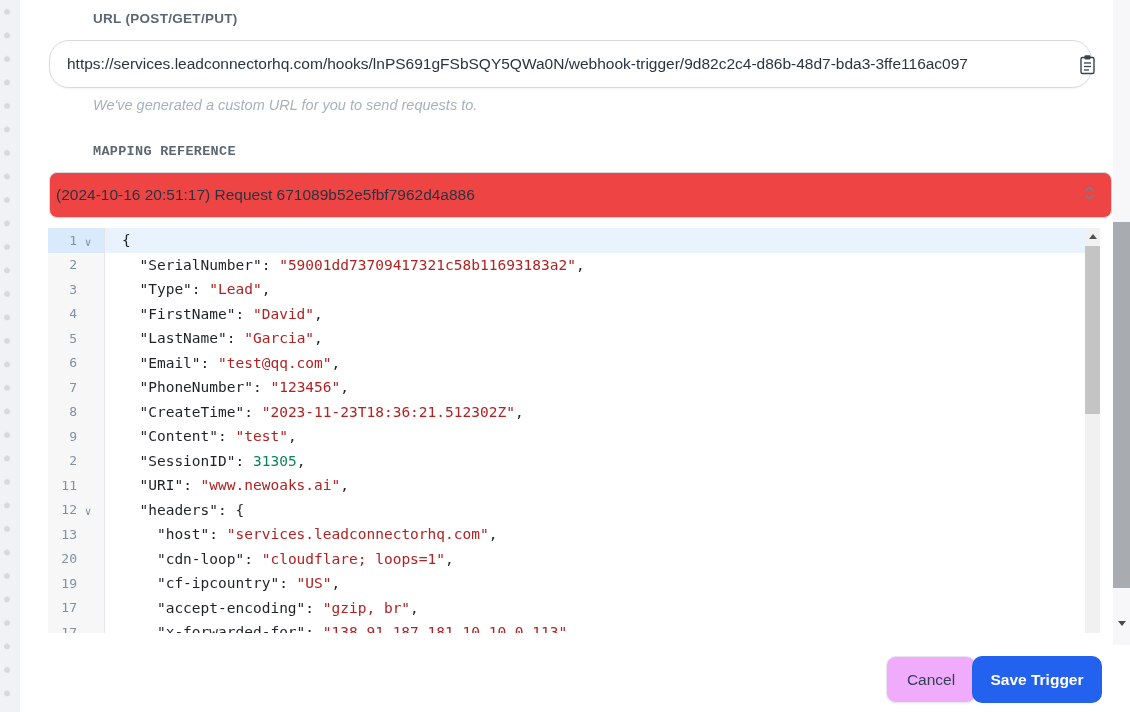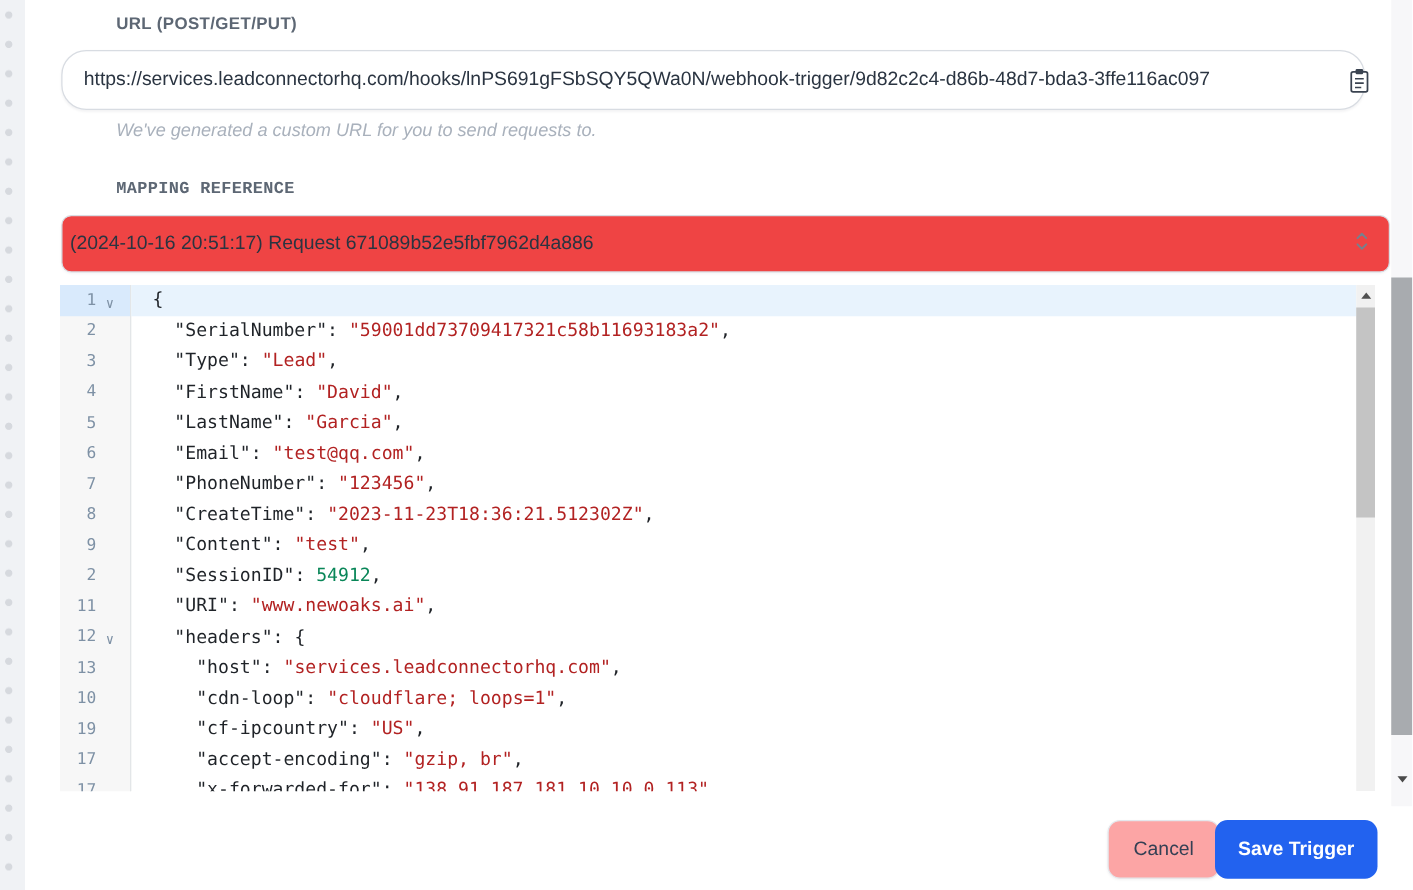--- a/index.html
+++ b/index.html
@@ -78,21 +78,21 @@
   
   .psb { position:absolute; right:0; top:0; width:17px; height:645px; background:#f7f7f9; }
   .psb-thumb { position:absolute; top:222px; left:0; width:17px; height:366px; background:#a8abaf; cursor:grab; }
   .psb-down { position:absolute; top:612px; left:0; width:17px; height:22px;
     display:flex; align-items:center; justify-content:center; cursor:pointer; }
   .tri-down { width:0; height:0; border-left:4px solid transparent;
     border-right:4px solid transparent; border-top:5px solid #4a4a4a; }
   
   .cancel-btn {
     position:absolute; left:886px; top:656px; width:90px; height:47px;
-    background:#fca5a5; border:1px solid #e4e7ec; border-radius:10px;
+    background:#f0abfc; border:1px solid #e4e7ec; border-radius:10px;
     font-family:"Liberation Sans", sans-serif;
     font-size:15.5px; font-weight:500; color:#344054; cursor:pointer;
     box-shadow:0 1px 2px rgba(16,24,40,.05);
   }
   .save-btn {
     position:absolute; left:972px; top:656px; width:130px; height:47px;
     background:var(--accent-blue,#2262ef); border:none; border-radius:10px;
     font-family:"Liberation Sans", sans-serif;
     font-size:15.5px; font-weight:600; color:#fff; cursor:pointer;
   }
@@ -183,21 +183,21 @@
           </div>
           <div class="gutter-cell">
             <span class="ln">12</span>
             <span class="fold">∨</span>
           </div>
           <div class="gutter-cell">
             <span class="ln">13</span>
             <span class="fold"></span>
           </div>
           <div class="gutter-cell">
-            <span class="ln">10</span>
+            <span class="ln">20</span>
             <span class="fold"></span>
           </div>
           <div class="gutter-cell">
             <span class="ln">19</span>
             <span class="fold"></span>
           </div>
           <div class="gutter-cell">
             <span class="ln">17</span>
             <span class="fold"></span>
           </div>
@@ -209,21 +209,21 @@
       <div class="code">
           <div class="code-line active"><span class="tok-p">{</span></div>
           <div class="code-line"><span class="tok-p">  </span><span class="tok-k">"SerialNumber"</span><span class="tok-p">: </span><span class="tok-s">"59001dd73709417321c58b11693183a2"</span><span class="tok-p">,</span></div>
           <div class="code-line"><span class="tok-p">  </span><span class="tok-k">"Type"</span><span class="tok-p">: </span><span class="tok-s">"Lead"</span><span class="tok-p">,</span></div>
           <div class="code-line"><span class="tok-p">  </span><span class="tok-k">"FirstName"</span><span class="tok-p">: </span><span class="tok-s">"David"</span><span class="tok-p">,</span></div>
           <div class="code-line"><span class="tok-p">  </span><span class="tok-k">"LastName"</span><span class="tok-p">: </span><span class="tok-s">"Garcia"</span><span class="tok-p">,</span></div>
           <div class="code-line"><span class="tok-p">  </span><span class="tok-k">"Email"</span><span class="tok-p">: </span><span class="tok-s">"test@qq.com"</span><span class="tok-p">,</span></div>
           <div class="code-line"><span class="tok-p">  </span><span class="tok-k">"PhoneNumber"</span><span class="tok-p">: </span><span class="tok-s">"123456"</span><span class="tok-p">,</span></div>
           <div class="code-line"><span class="tok-p">  </span><span class="tok-k">"CreateTime"</span><span class="tok-p">: </span><span class="tok-s">"2023-11-23T18:36:21.512302Z"</span><span class="tok-p">,</span></div>
           <div class="code-line"><span class="tok-p">  </span><span class="tok-k">"Content"</span><span class="tok-p">: </span><span class="tok-s">"test"</span><span class="tok-p">,</span></div>
-          <div class="code-line"><span class="tok-p">  </span><span class="tok-k">"SessionID"</span><span class="tok-p">: </span><span class="tok-n">54912</span><span class="tok-p">,</span></div>
+          <div class="code-line"><span class="tok-p">  </span><span class="tok-k">"SessionID"</span><span class="tok-p">: </span><span class="tok-n">31305</span><span class="tok-p">,</span></div>
           <div class="code-line"><span class="tok-p">  </span><span class="tok-k">"URI"</span><span class="tok-p">: </span><span class="tok-s">"www.newoaks.ai"</span><span class="tok-p">,</span></div>
           <div class="code-line"><span class="tok-p">  </span><span class="tok-k">"headers"</span><span class="tok-p">: {</span></div>
           <div class="code-line"><span class="tok-p">    </span><span class="tok-k">"host"</span><span class="tok-p">: </span><span class="tok-s">"services.leadconnectorhq.com"</span><span class="tok-p">,</span></div>
           <div class="code-line"><span class="tok-p">    </span><span class="tok-k">"cdn-loop"</span><span class="tok-p">: </span><span class="tok-s">"cloudflare; loops=1"</span><span class="tok-p">,</span></div>
           <div class="code-line"><span class="tok-p">    </span><span class="tok-k">"cf-ipcountry"</span><span class="tok-p">: </span><span class="tok-s">"US"</span><span class="tok-p">,</span></div>
           <div class="code-line"><span class="tok-p">    </span><span class="tok-k">"accept-encoding"</span><span class="tok-p">: </span><span class="tok-s">"gzip, br"</span><span class="tok-p">,</span></div>
           <div class="code-line"><span class="tok-p">    </span><span class="tok-k">"x-forwarded-for"</span><span class="tok-p">: </span><span class="tok-s">"138.91.187.181,10.10.0.113"</span><span class="tok-p">,</span></div>
         </div>
     </div>
     <div class="esb">

